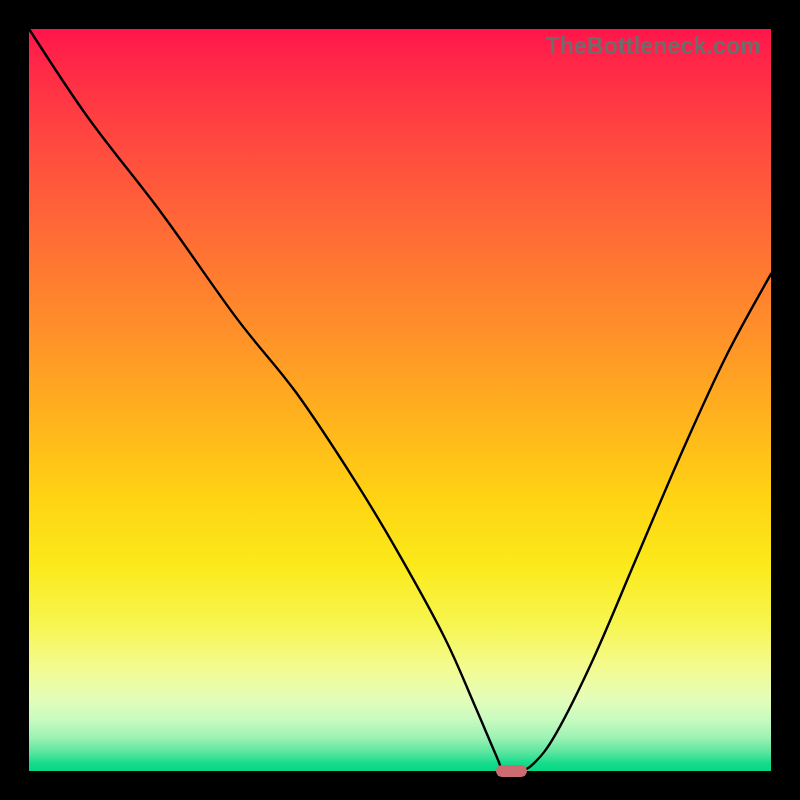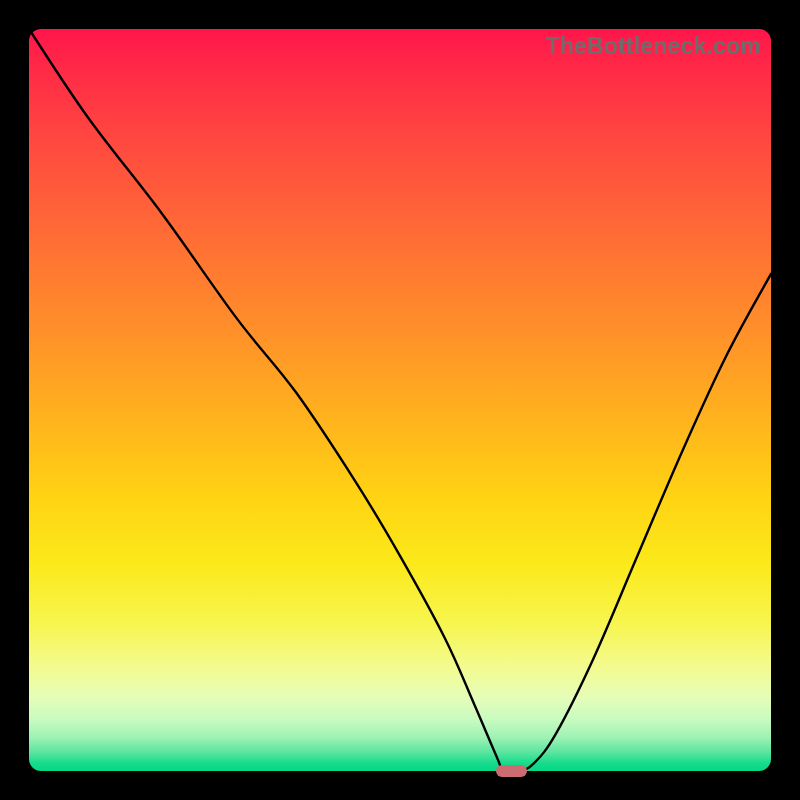--- a/index.html
+++ b/index.html
@@ -36,21 +36,20 @@
       #fbe91a 72%,
       #f7f54e 80%,
       #f3fb8f 86%,
       #e6fdb8 90%,
       #c9fbc0 93%,
       #9df2b4 95.5%,
       #59e59f 97.5%,
       #14db8b 99%,
       #05d985 100%
     );
-    border-radius: 12px;
   }
   .watermark {
     position: absolute;
     top: 4px;
     right: 10px;
     color: #6d6d6d;
     font-size: 23px;
     font-weight: 600;
     letter-spacing: 0.2px;
     user-select: none;

